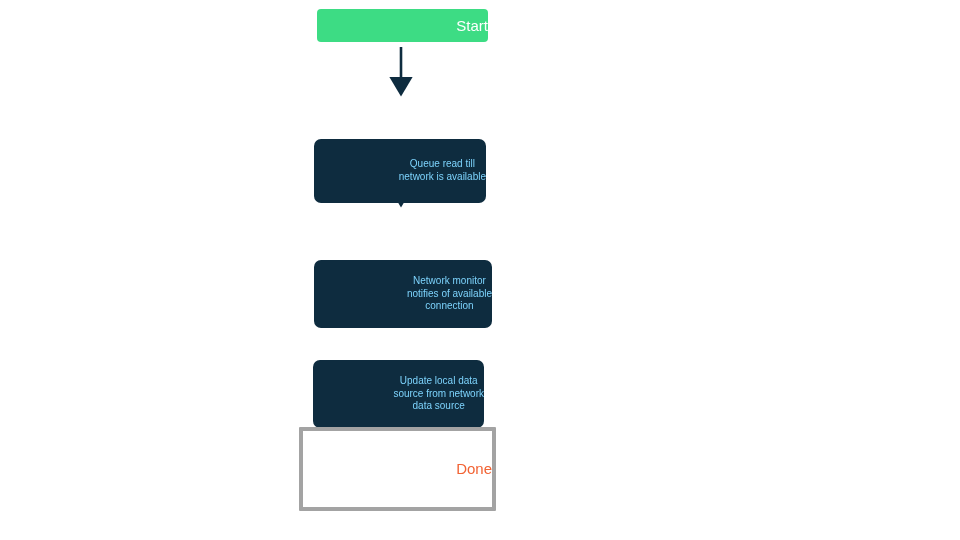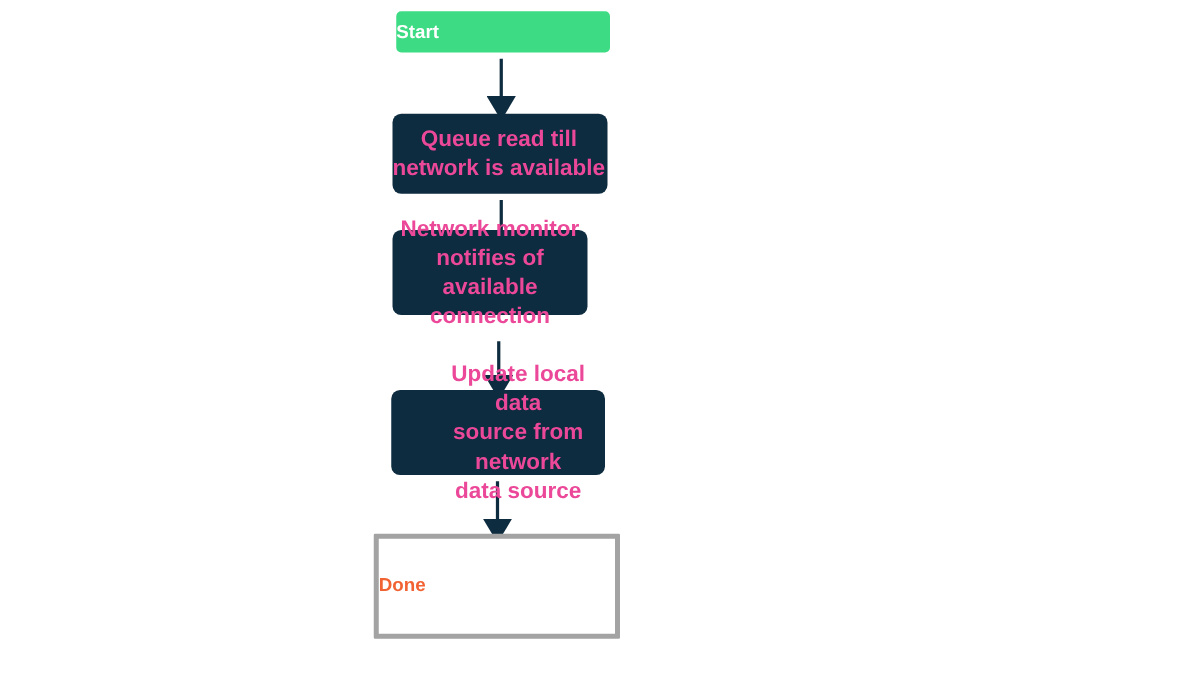--- a/index.html
+++ b/index.html
@@ -17,24 +17,23 @@
     position: relative;
     width: 960px;
     height: 540px;
     background: #ffffff;
   }
   .node {
     position: absolute;
     box-sizing: border-box;
     display: flex;
     align-items: center;
-    justify-content: flex-start;
+    justify-content: flex-end;
     text-align: center;
     line-height: 1.28;
-    font-weight: bold;
   }
   .node-text {
     display: block;
     white-space: pre-line;
   }
 
   
   .node-start {
     left: 317px;
     top: 9px;
@@ -43,33 +42,34 @@
     background: #3ddc84;
     border-radius: 4px;
     color: #ffffff;
     font-size: 15px;
   }
 
   
   .node-process {
     background: #0e2c3f;
     border-radius: 7px;
-    color: #ec4899;
-    font-size: 18px;
+    color: #7dd3fc;
+    font-size: 10px;
+    margin-top: 48px;
   }
   .node-queue {
     left: 314px;
     top: 91px;
     width: 172px;
     height: 64px;
   }
   .node-monitor {
     left: 314px;
-    top: 184px;
-    width: 156px;
+    top: 212px;
+    width: 178px;
     height: 68px;
   }
   .node-update {
     left: 313px;
     top: 312px;
     width: 171px;
     height: 68px;
     padding-left: 32px;
   }
 

